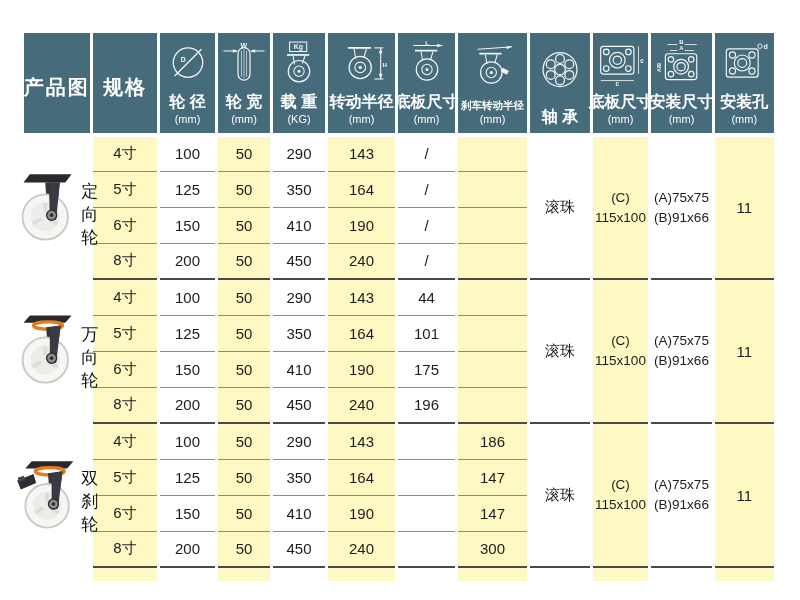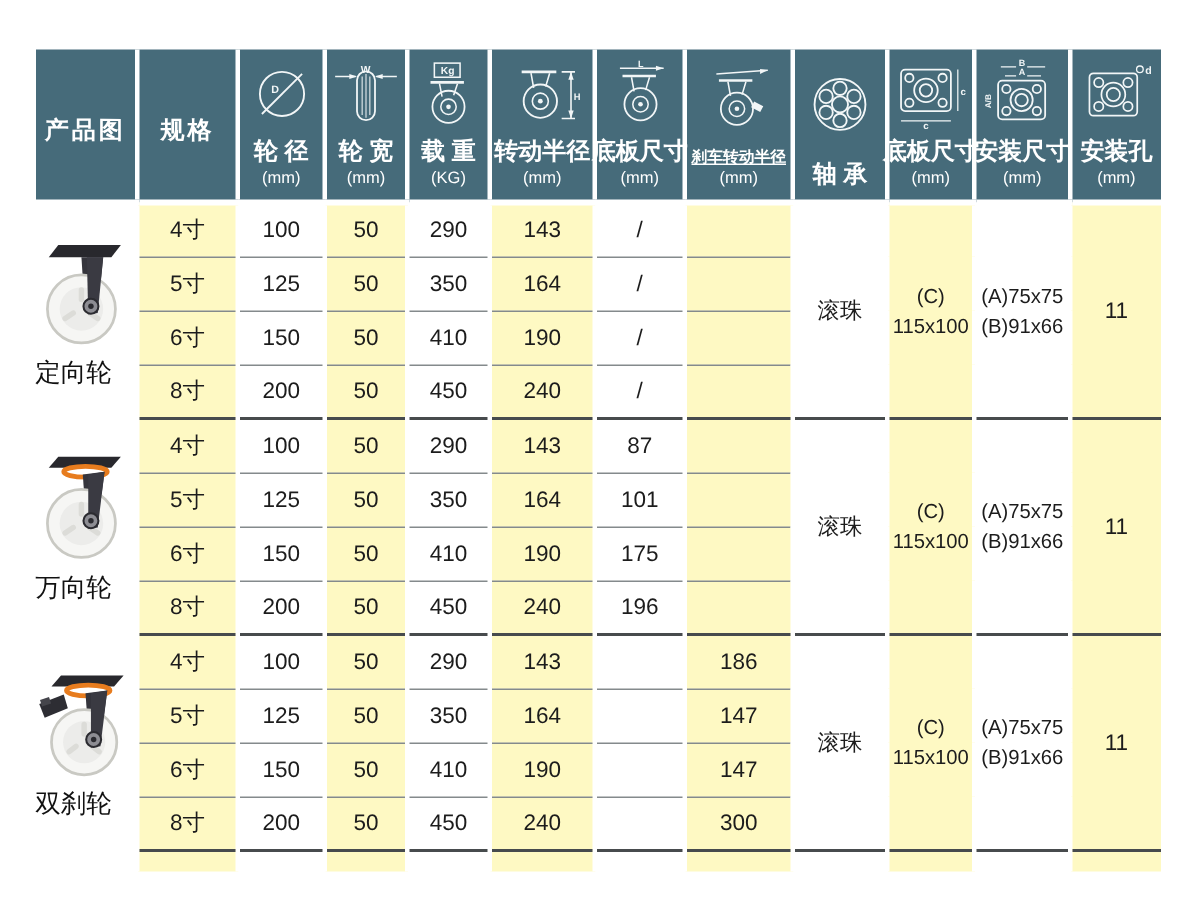--- a/index.html
+++ b/index.html
@@ -6,37 +6,37 @@
   .page{position:relative;width:800px;height:600px;background:#ffffff;overflow:hidden;
         font-family:"Liberation Sans","DejaVu Sans",sans-serif;}
   table.spec{position:absolute;left:22px;top:33px;width:750px;border-collapse:collapse;table-layout:fixed;}
   th,td{padding:0;margin:0;}
 
   
   th.hd{background:#466b7a;color:#fff;border-bottom:4px solid #fff;border-left:3px solid #fff;
         vertical-align:middle;height:96px;font-weight:bold;}
   th.hd.first{border-left:none;}
   .hbig{display:flex;align-items:center;justify-content:center;height:92px;padding-top:8px;
-        font-size:16px;letter-spacing:2px;}
+        font-size:20px;letter-spacing:2px;}
   .hcol{display:flex;flex-direction:column;align-items:center;justify-content:flex-end;
         height:92px;padding-bottom:5px;}
   .hicon{flex:1 1 auto;display:flex;align-items:center;justify-content:center;min-height:0;}
   .hlabel{font-size:16px;line-height:1.25;white-space:nowrap;}
-  .hlabel.small{font-size:10.5px;text-decoration:underline;}
+  .hlabel.small{font-size:10.5px;}
   .hunit{font-size:11px;font-weight:normal;line-height:1.3;}
 
   
   tr.data{height:36px;}
   td{text-align:center;vertical-align:middle;font-size:15px;color:#1c1c1c;
      border-left:3px solid #fff;background:#fff;}
   td.t{background:#fef9c3;}
   td.dv{border-bottom:1px solid #848a8c;}
   td.ge{border-bottom:2px solid #474b4d;}
   td.prod{border-left:none;background:#fff;}
-  .prodwrap{display:flex;flex-direction:column;align-items:flex-start;justify-content:center;}
+  .prodwrap{display:flex;flex-direction:row;align-items:flex-end;justify-content:center;}
   .plabel{font-family:"Liberation Serif","DejaVu Serif",serif;font-size:17px;color:#111;margin-top:-2px;}
   td.plate{font-size:13.5px;line-height:1.45;}
   tr.stub td{height:13px;border-bottom:none;}
 </style>
 </head>
 <body>
 
 <div class="page">
 <table class="spec">
   <colgroup>
@@ -363,21 +363,21 @@
           </svg>
         </span>
         <div class="plabel">万向轮</div>
       </div>
     </td>
     <td class="t dv">4寸</td>
     <td class="dv">100</td>
     <td class="t dv">50</td>
     <td class="dv">290</td>
     <td class="t dv">143</td>
-    <td class="dv">87</td>
+    <td class="dv">44</td>
     <td class="t dv"></td>
     <td class="ge" rowspan="4">滚珠</td>
     <td class="t ge plate" rowspan="4">
       <div>(C)</div>
       <div>115x100</div>
     </td>
     <td class="ge plate" rowspan="4">
       <div>(A)75x75</div>
       <div>(B)91x66</div>
     </td>

